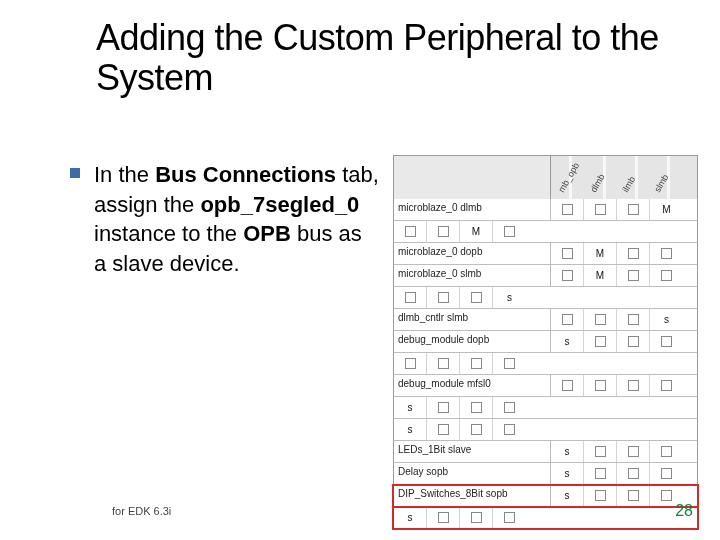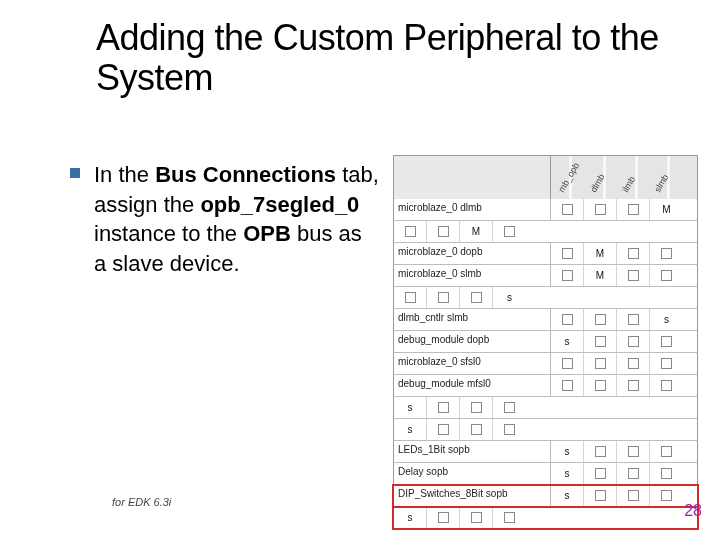--- a/index.html
+++ b/index.html
@@ -4,22 +4,22 @@
 <style>
   * { box-sizing: border-box; margin: 0; padding: 0; }
   html, body { width: 720px; height: 540px; font-family: Verdana, Geneva, sans-serif; background: #fff; color: #000; }
   .slide { position: relative; width: 720px; height: 540px; }
   .title { position: absolute; left: 96px; top: 18px; width: 600px; font-size: 36px; line-height: 1.1; font-weight: 400; letter-spacing: -0.5px; }
   .body { position: absolute; left: 70px; top: 160px; width: 310px; font-size: 22px; line-height: 1.35; }
   .bullet-row { display: flex; align-items: flex-start; gap: 14px; }
   .bullet-sq { width: 10px; height: 10px; background: #3b6ea5; margin-top: 8px; flex: 0 0 auto; }
   .bullet-text { flex: 1; }
   .bullet-text b { font-weight: 700; }
-  .footer { position: absolute; left: 112px; bottom: 32px; font-size: 11px; color: #444; font-style: italic; }
-  .pagenum { position: absolute; right: 18px; bottom: 20px; font-size: 16px; color: #a21caf; }
+  .footer { position: absolute; left: 112px; bottom: 23px; font-size: 11px; color: #444; }
+  .pagenum { position: absolute; right: 27px; bottom: 20px; font-size: 16px; color: #15803d; }
 
   
   .shot { position: absolute; right: 22px; top: 155px; width: 305px; font-family: Tahoma, Verdana, sans-serif; }
   .hdrcells { position: relative; height: 44px; border-bottom: 1px solid #999; }
   .hleft { position: absolute; left: 0; top: 0; width: 158px; height: 44px; border: 1px solid #999; border-bottom: none; background: #e9e9e9; }
   .hstrip { position: absolute; left: 158px; top: 0; right: 0; height: 44px; border: 1px solid #999; border-left: none; border-bottom: none; background: #e5e5e5; }
   .hcol { position: absolute; top: 0; bottom: 0; width: 3px; background: #f8f8f8; }
   .hcol.c1 { left: 18px; } .hcol.c2 { left: 52px; } .hcol.c3 { left: 84px; } .hcol.c4 { left: 116px; }
   .diag { position: absolute; font-size: 9px; color: #444; transform: rotate(-60deg); transform-origin: left bottom; }
   .diag.d1 { left: 14px; top: 28px; } .diag.d2 { left: 46px; top: 28px; }
@@ -177,21 +177,20 @@
             </div>
             <div class="cell">
               <span class="sq"></span>
             </div>
             <div class="cell">
               <span class="sq"></span>
             </div>
           </div>
         </div>
         <div class="row">
-          <div class="name">microblaze_0 sfsl0</div>
           <div class="cells">
             <div class="cell">
               <span class="sq"></span>
             </div>
             <div class="cell">
               <span class="sq"></span>
             </div>
             <div class="cell">
               <span class="sq"></span>
             </div>
@@ -243,21 +242,21 @@
             </div>
             <div class="cell">
               <span class="sq"></span>
             </div>
             <div class="cell">
               <span class="sq"></span>
             </div>
           </div>
         </div>
         <div class="row">
-          <div class="name">LEDs_1Bit sopb</div>
+          <div class="name">LEDs_1Bit slave</div>
           <div class="cells">
             <div class="cell">
               <span>s</span>
             </div>
             <div class="cell">
               <span class="sq"></span>
             </div>
             <div class="cell">
               <span class="sq"></span>
             </div>

